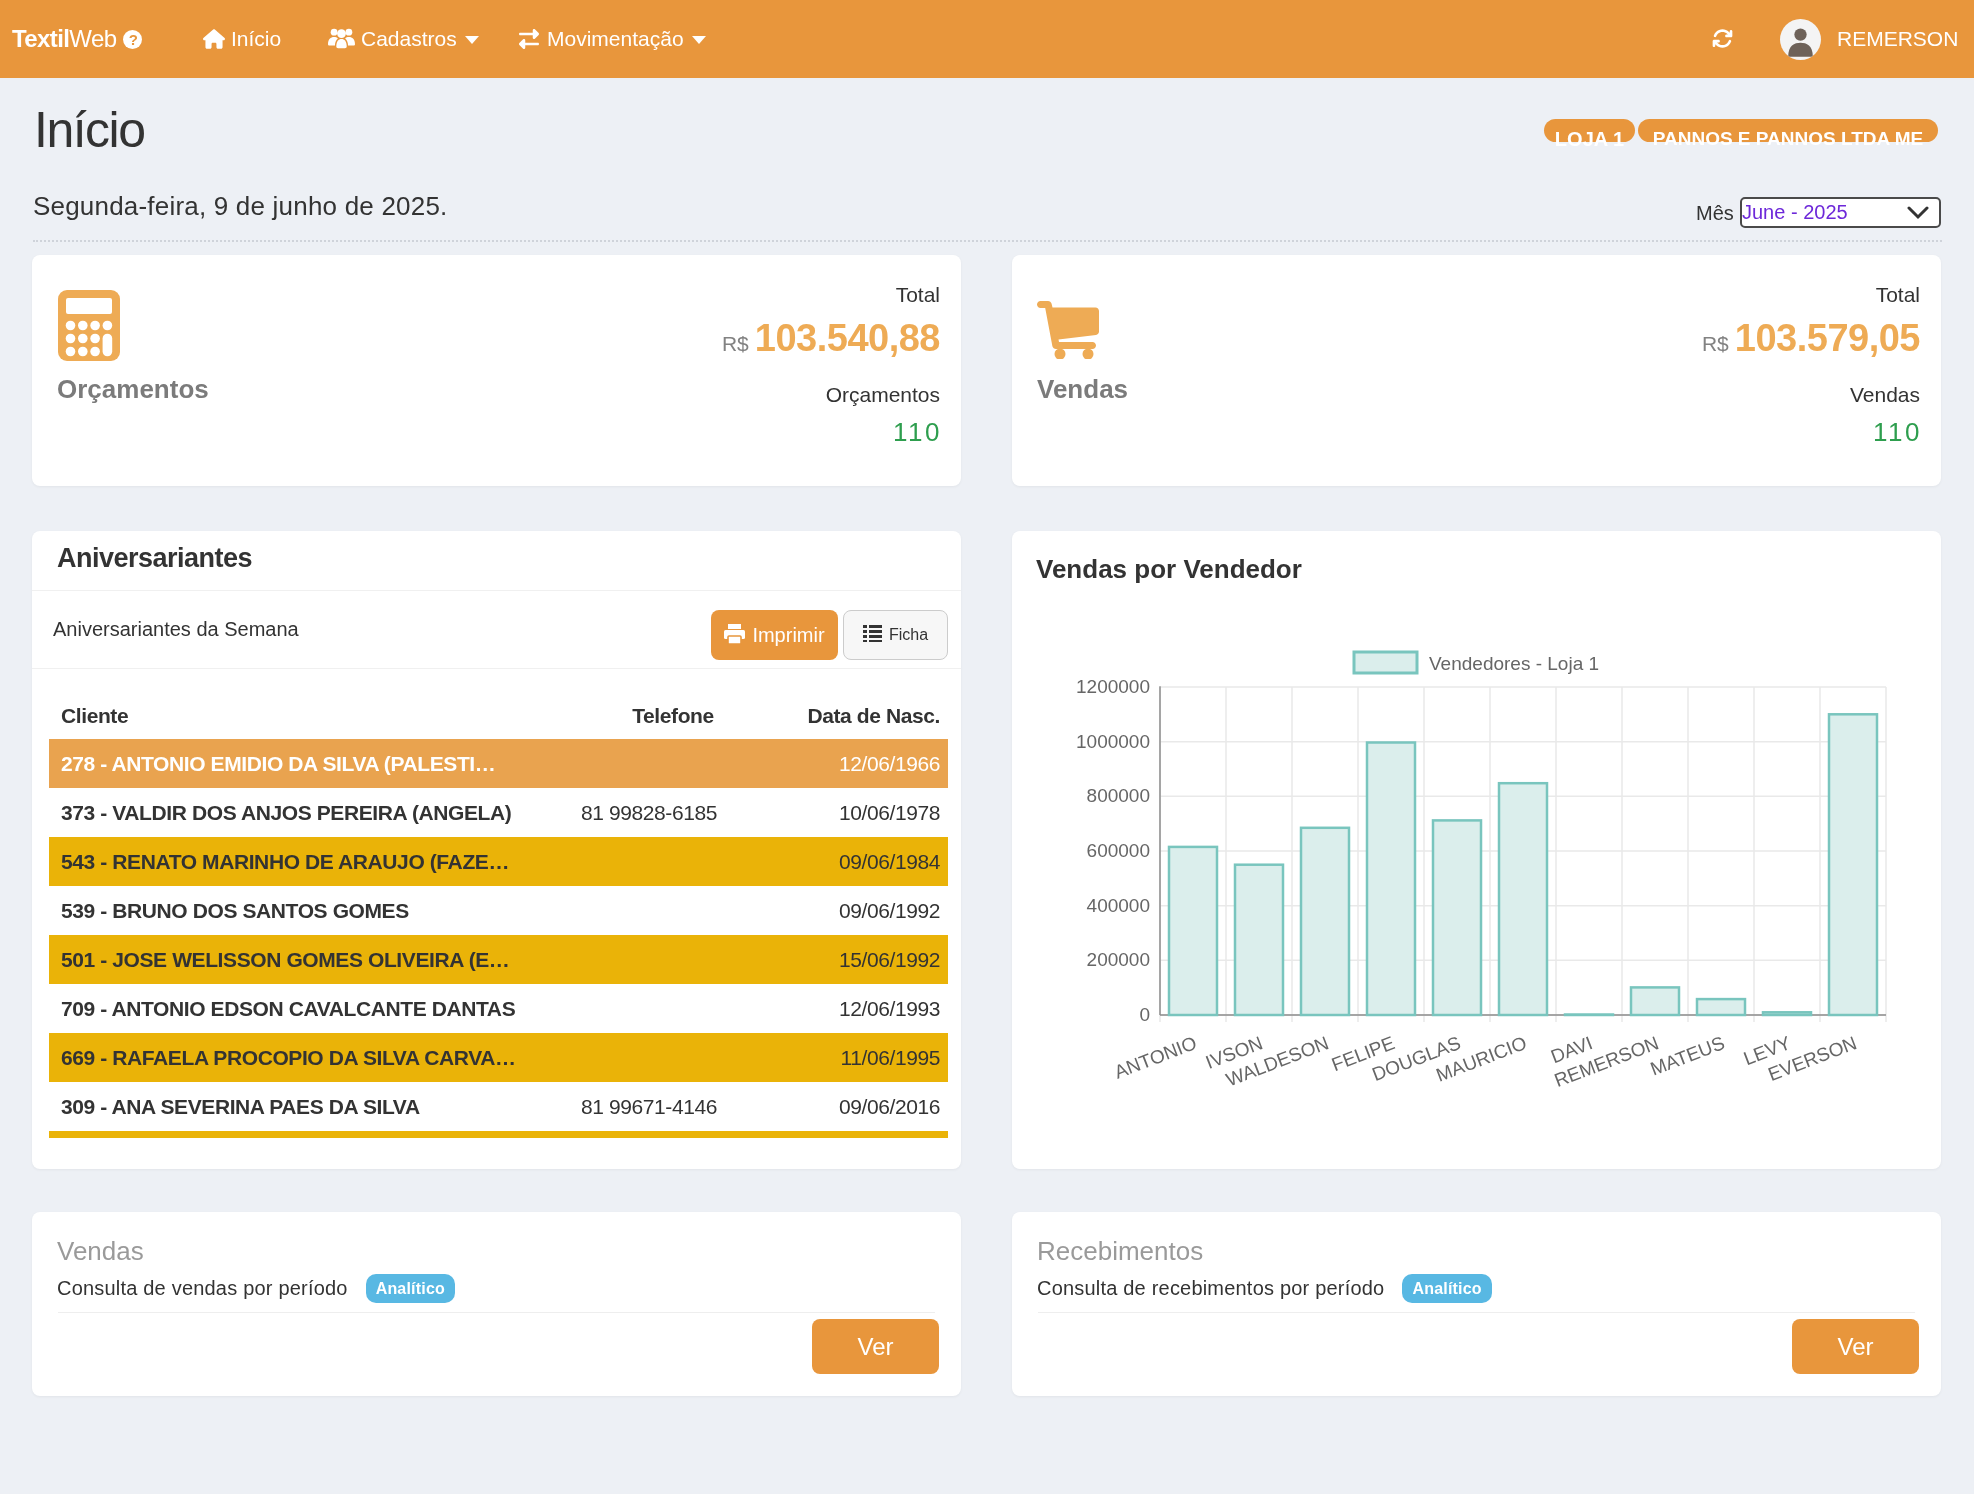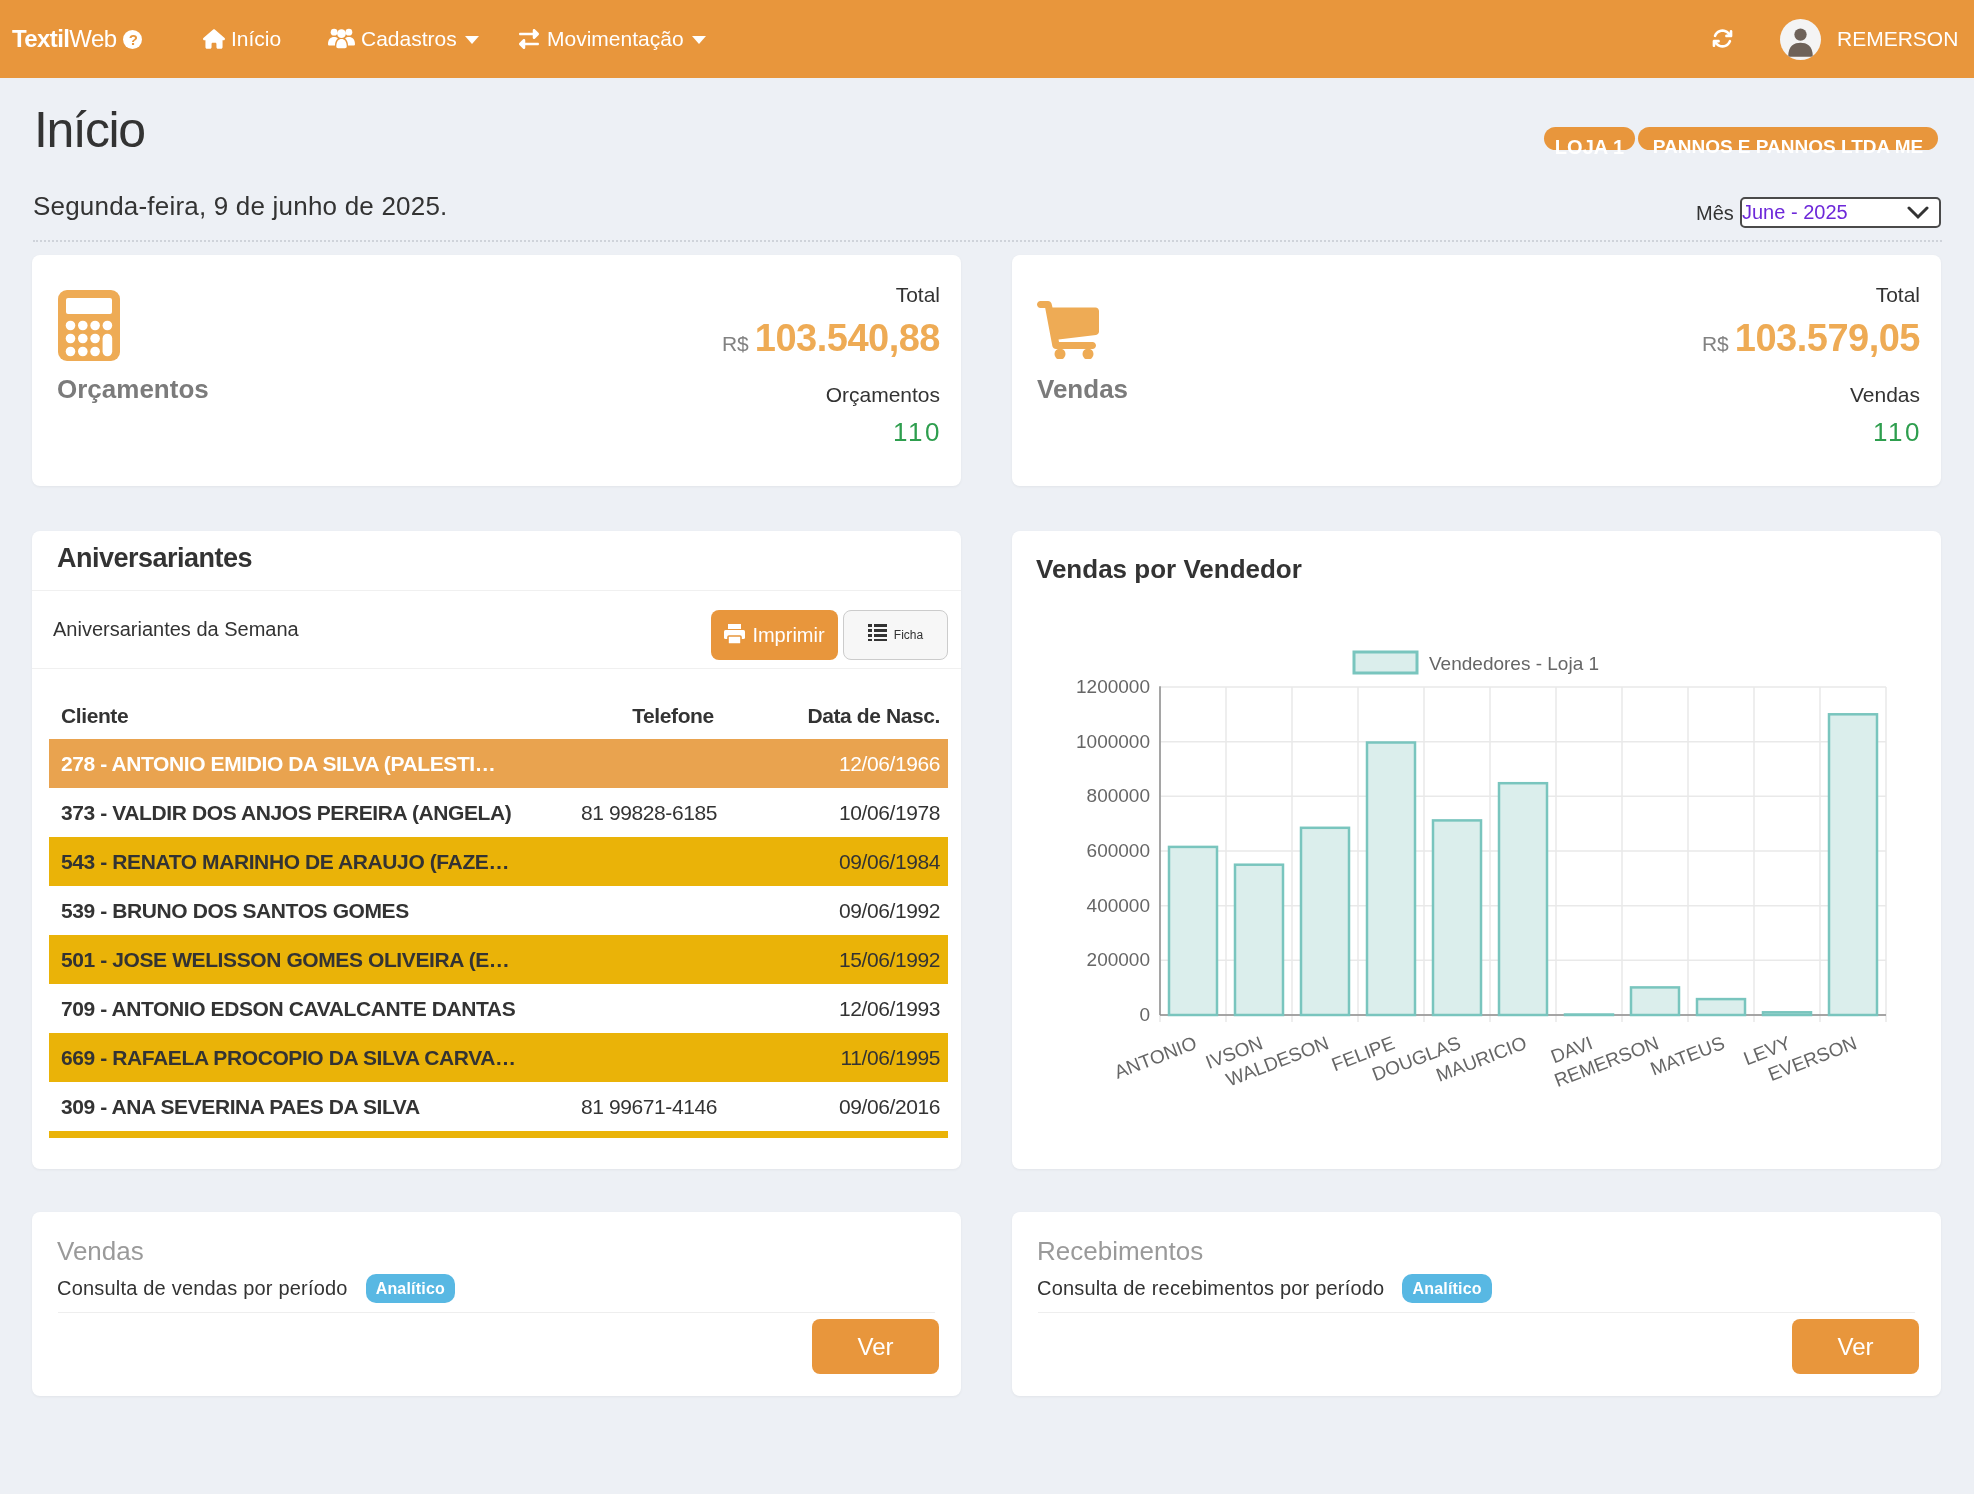--- a/index.html
+++ b/index.html
@@ -13,21 +13,21 @@
   .logo { position:absolute; left:12px; top:0; height:78px; line-height:78px; font-size:24px; color:#fff; font-weight:700; letter-spacing:-0.6px;}
   .logo .lite { font-weight:400; }
   .qcirc { display:inline-block; width:19px; height:19px; background:#fff; border-radius:50%; color:#e8963c; font-size:15px; font-weight:700; text-align:center; line-height:19px; vertical-align:2px; margin-left:7px;}
   .navitem { position:absolute; top:0; height:78px; color:#fff; font-size:21px; line-height:78px; white-space:nowrap; }
   .navitem svg { vertical-align:-3px; margin-right:6px; }
   .caret { display:inline-block; width:0; height:0; border-left:7px solid transparent; border-right:7px solid transparent; border-top:8px solid #fff; margin-left:8px; vertical-align:2px;}
   .avatar { position:absolute; left:1780px; top:19px; width:41px; height:41px; border-radius:50%; background:#f4f4f4; overflow:hidden;}
 
   
   .h1 { position:absolute; left:34px; top:101px; font-size:50px; font-weight:400; color:#333; letter-spacing:-1.5px;}
-  .topbtn { position:absolute; top:127px; height:23px; background:#e8963c; border-radius:20px; color:#fff; font-weight:700; font-size:20px; line-height:40px; white-space:nowrap; text-align:center; letter-spacing:0px;}
+  .topbtn { position:absolute; top:119px; height:23px; background:#e8963c; border-radius:20px; color:#fff; font-weight:700; font-size:20px; line-height:40px; white-space:nowrap; text-align:center; letter-spacing:0px;}
   .date { position:absolute; left:33px; top:191px; font-size:26px; color:#333; letter-spacing:0.2px; }
   .meslbl { position:absolute; left:1696px; top:202px; font-size:20px; color:#333; }
   .select { position:absolute; left:1740px; top:197px; width:201px; height:31px; background:#fff; border:2px solid #4a4a4a; border-radius:5px; font-size:20px; color:#6d28d9; line-height:27px; padding-left:0;}
   .select .chev { position:absolute; right:10px; top:7px; }
   .dotline { position:absolute; left:33px; top:240px; width:1909px; border-top:2px dotted #cfd3da; }
 
   
   .card { position:absolute; background:#fff; border-radius:8px; box-shadow:0 1px 3px rgba(0,0,0,0.05); }
   #c1 { left:32px; top:255px; width:929px; height:231px; }
   #c2 { left:1012px; top:255px; width:929px; height:231px; }
@@ -43,21 +43,21 @@
   .amount .rs { font-size:21px; font-weight:400; color:#828282; letter-spacing:0; margin-right:6px;}
   .cntlbl { top:128px; font-size:21px; color:#333; }
   .cnt { top:162px; font-size:26px; color:#2e9e4e; letter-spacing:2.5px; right:19px; }
 
   
   .cardtitle { font-size:26px; font-weight:700; color:#333; letter-spacing:0;}
   #c3 .cardtitle { position:absolute; left:25px; top:12px; font-size:27px; letter-spacing:-0.5px; }
   .c3divider1 { position:absolute; left:0; top:59px; width:929px; border-top:1px solid #f0f0f0;}
   .semana { position:absolute; left:21px; top:87px; font-size:20px; color:#333;}
   .btn-imprimir { position:absolute; left:679px; top:79px; width:127px; height:50px; background:#e8963c; border-radius:8px; color:#fff; font-size:20px; line-height:50px; text-align:center;}
-  .btn-ficha { position:absolute; left:811px; top:79px; width:105px; height:50px; background:#f7f7f7; border:1px solid #ccc; border-radius:8px; color:#333; font-size:12px; line-height:48px; text-align:center;}
+  .btn-ficha { position:absolute; left:811px; top:79px; width:105px; height:50px; background:#f7f7f7; border:1px solid #ccc; border-radius:8px; color:#333; font-size:16px; line-height:48px; text-align:center;}
   .c3divider2 { position:absolute; left:0; top:137px; width:929px; border-top:1px solid #f0f0f0;}
   .tbl { position:absolute; left:17px; top:152px; width:899px; height:455px; overflow:hidden; font-size:21px; letter-spacing:-0.4px;}
   .tr { position:relative; width:899px; height:49px; line-height:49px; white-space:nowrap;}
   .tr .c1 { position:absolute; left:12px; top:0; font-weight:700; }
   .tr .c2 { position:absolute; left:480px; width:240px; text-align:center; top:0;}
   .tr .c3 { position:absolute; right:8px; top:0; }
   .tr.head { height:56px; line-height:66px; font-weight:700;}
   .tr.head .c1 { font-weight:700; left:12px;} .tr.head .c2 { left:504px; }
   .tr.hl { background:#e9a34f; color:#fff; }
   .tr.hl .c3 { font-weight:400; }

